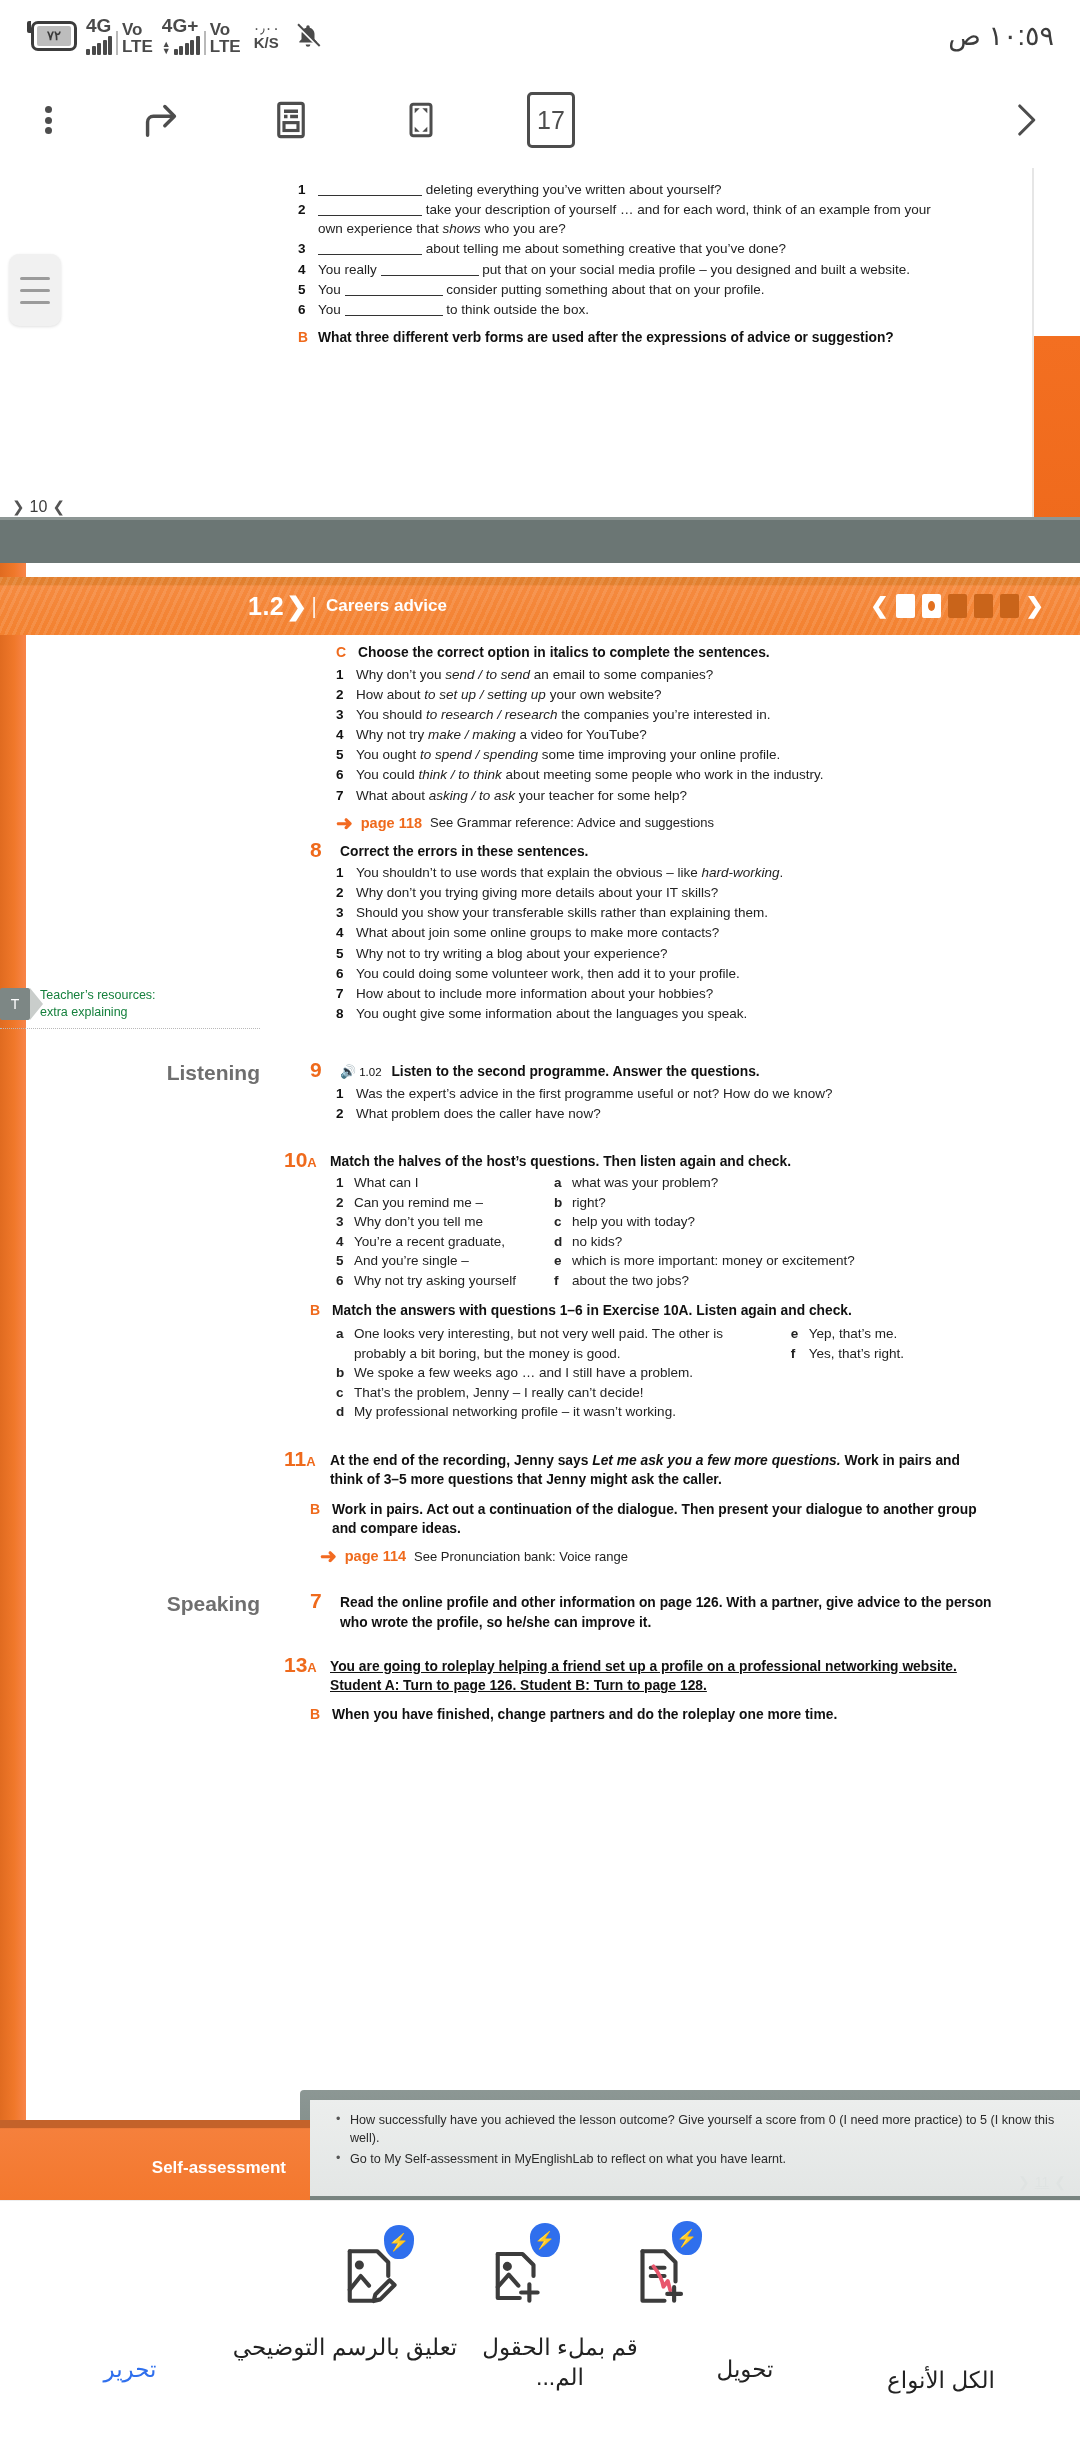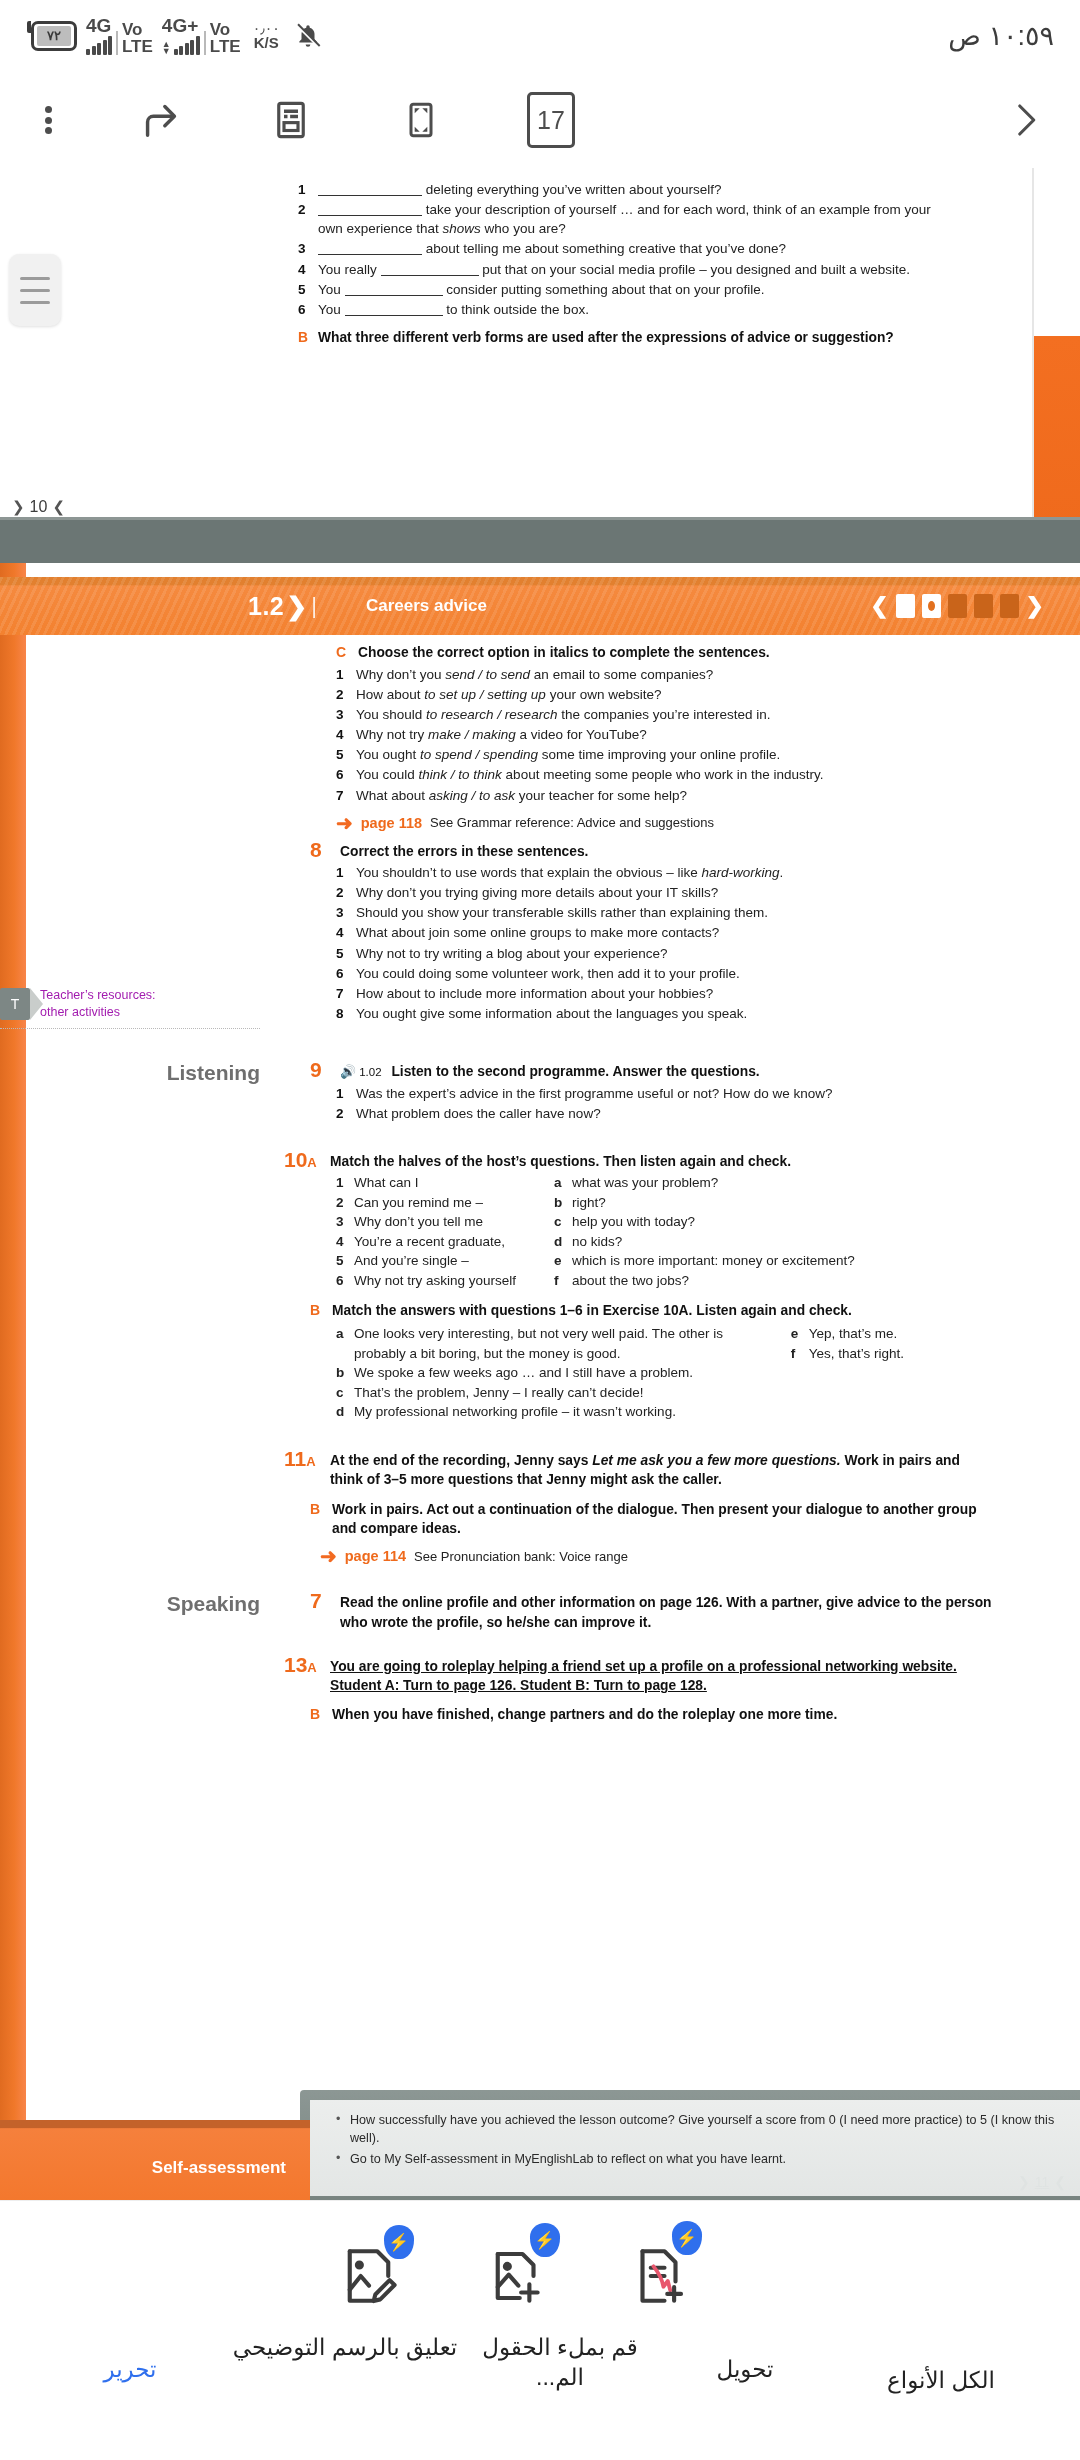--- a/index.html
+++ b/index.html
@@ -135,21 +135,21 @@
     content:""; position:absolute; inset:0;
     background: repeating-linear-gradient(115deg, rgba(255,255,255,.10) 0 3px, rgba(255,255,255,0) 3px 7px);
   }
   .hdr-inner {
     position:absolute; inset:0; display:flex; align-items:center;
     padding-left:248px; padding-right:36px; z-index:2;
   }
   .hdr-num { color:#fff; font-size:25px; font-weight:bold; letter-spacing:0.5px; }
   .hdr-arrow { color:#fff; font-size:25px; font-weight:bold; margin:0 4px 0 2px; }
   .hdr-pipe { color:#fff; font-size:22px; margin-right:9px; opacity:.85; }
-  .hdr-title { color:#fff; font-size:17px; font-weight:bold;margin-left:40px; }
+  .hdr-title { color:#fff; font-size:17px; font-weight:bold; }
   .hdr-nav { margin-left:auto; display:flex; align-items:center; gap:7px; }
   .hdr-nav .cv { color:#fff; font-size:22px; font-weight:bold; }
   .hdr-nav .sq { width:19px; height:24px; background:#c9641a; border-radius:2px; }
   .hdr-nav .sq.on { background:#ffffff; }
   .hdr-nav .sq.cur { background:#ffffff; display:flex; align-items:center; justify-content:center;}
   .hdr-nav .sq.cur b { display:block; width:7px; height:10px; background:#e2701f; border-radius:50%; }
 
   .content { position:absolute; left:0; top:80px; width:1080px; }
   .label-col {
     position:absolute; left:120px; width:140px; text-align:right;
@@ -181,21 +181,21 @@
   }
   .t-badge {
     width:30px; height:32px; background:#7d8785; color:#fff;
     display:flex; align-items:center; justify-content:center;
     font-size:14px; border-radius:2px; position:relative;
   }
   .t-badge:after {
     content:""; position:absolute; right:-13px; top:0;
     border-left:13px solid #c9cdcb; border-top:16px solid transparent; border-bottom:16px solid transparent;
   }
-  .t-text { font-size:12.5px; color:#a21caf; line-height:1.35; }
+  .t-text { font-size:12.5px; color:#15803d; line-height:1.35; }
 
   .audio-ico { display:inline-flex; align-items:center; gap:3px; margin-right:6px; }
   .audio-ico .spk { font-size:13px; }
   .audio-ico .trk { font-size:11.5px; font-weight:normal; }
 
   
   .selfass { position:absolute; left:0; bottom:56px; width:1080px; height:118px; }
   .sa-orange {
     position:absolute; left:0; top:34px; width:310px; height:96px;
     background:linear-gradient(180deg,#c3622a 0%,#c3622a 8%, #f5803c 9%, #f3762a 100%);
@@ -512,21 +512,21 @@
                 <span class="ex-num">8</span>
                 <span class="ex-txt">You ought give some information about the languages you speak.</span>
               </div>
           </div>
 
           <div style="position:absolute;left:0;top:148px;width:300px;">
             <div class="teacher-note" style="position:relative;left:0;top:0;">
               <div class="t-badge">T</div>
               <div class="t-text">
                 <div>Teacher’s resources:</div>
-                <div>other activities</div>
+                <div>extra explaining</div>
               </div>
             </div>
             <div style="border-top:1px dotted #b9b9b9;width:260px;margin-top:8px;"></div>
           </div>
         </div>
 
         <div style="position:relative;padding-left:310px;padding-right:86px;margin-top:36px;">
           <div class="label-col" style="top:2px;">Listening</div>
           <div class="ex-head">
             <span class="mark nummark">9</span>

